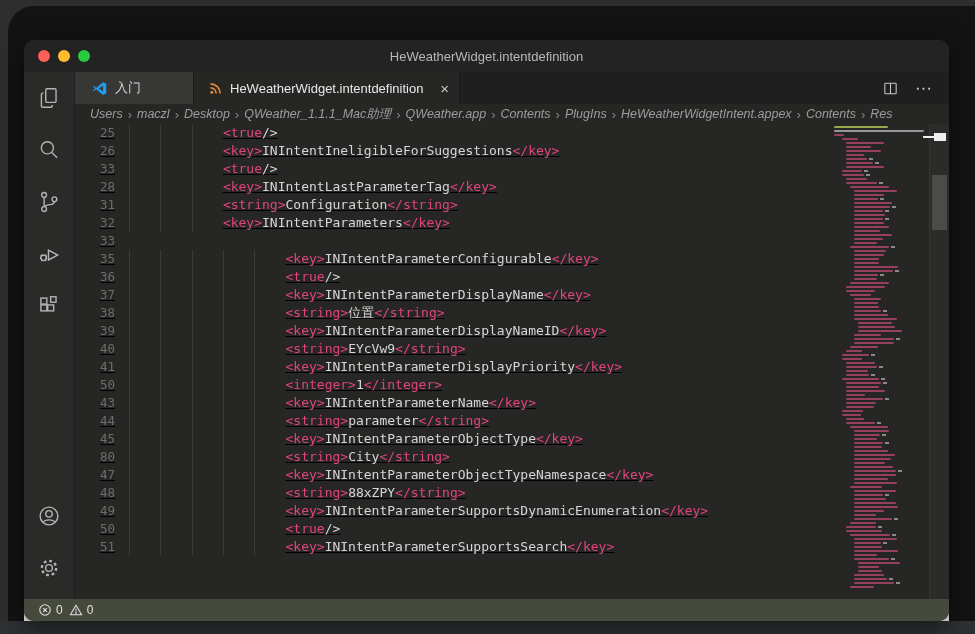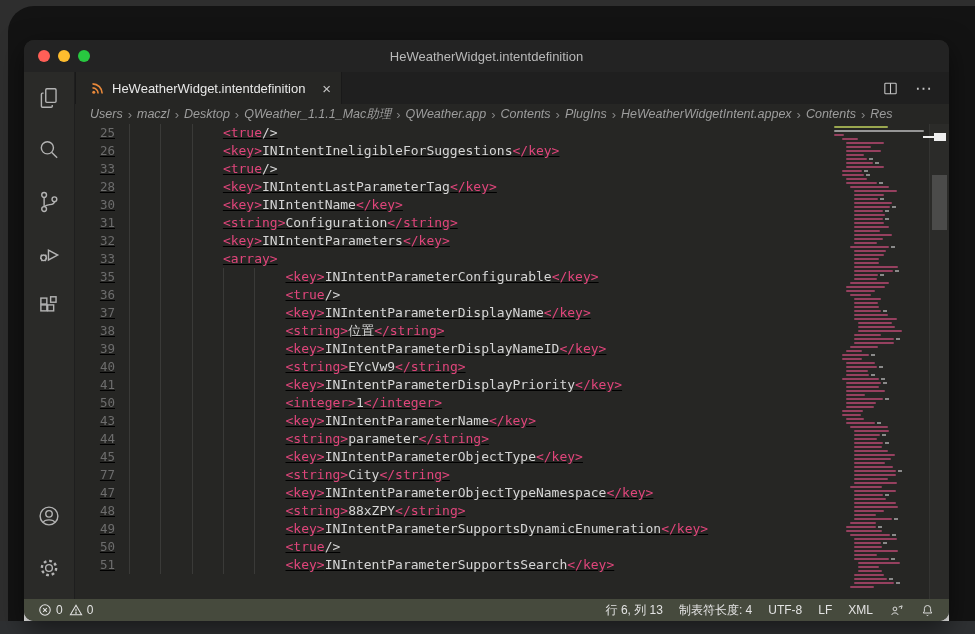--- a/index.html
+++ b/index.html
@@ -136,20 +136,28 @@
       <div class="ab-icon">
         <svg width="26" height="26" viewBox="0 0 24 24" fill="none" stroke="currentColor" stroke-width="1.3">
           <circle cx="12" cy="12" r="3.1"></circle>
           <circle cx="12" cy="12" r="6.6" stroke-width="2.2" stroke-dasharray="2.6 2.58"></circle>
         </svg>
       </div>
     </div>
 
     <div class="editorcol">
       <div class="tabbar">
+        <div class="tab inactive">
+          <span>
+            <svg width="17" height="17" viewBox="0 0 24 24">
+              <path fill="#1f9cf0" fill-rule="evenodd" d="M17 3 L21.5 5.2 V18.8 L17 21 L7.5 13 L4 15.6 L2.5 14.7 L6 12 L2.5 9.3 L4 8.4 L7.5 11 Z M17 8 L11 12 L17 16 Z"></path>
+            </svg>
+          </span>
+          <span>入门</span>
+        </div>
         <div class="tab active">
           <span>
             <svg width="15" height="15" viewBox="0 0 24 24">
               <circle cx="6" cy="18" r="2.4" fill="#e8883a"></circle>
               <path d="M4 11 a9 9 0 0 1 9 9" stroke="#e8883a" stroke-width="2.6" fill="none"></path>
               <path d="M4 4.5 a15.5 15.5 0 0 1 15.5 15.5" stroke="#e8883a" stroke-width="2.6" fill="none"></path>
             </svg>
           </span>
           <span>HeWeatherWidget.intentdefinition</span>
           <span class="close">×</span>
@@ -199,34 +207,29 @@
             </div>
             <div class="cl">
               <span class="ln">33</span>
               <span class="codetext" style="padding-left: 93.9px;"><span class="guide" style="left: 0px;"></span><span class="guide" style="left: 31.3px;"></span><span class="guide" style="left: 62.6px;"></span><span class="tok-t">&lt;true</span><span class="tok-w">/&gt;</span></span>
             </div>
             <div class="cl">
               <span class="ln">28</span>
               <span class="codetext" style="padding-left: 93.9px;"><span class="guide" style="left: 0px;"></span><span class="guide" style="left: 31.3px;"></span><span class="guide" style="left: 62.6px;"></span><span class="tok-t">&lt;key&gt;</span><span class="tok-w">INIntentLastParameterTag</span><span class="tok-t">&lt;/key&gt;</span></span>
             </div>
             <div class="cl">
-              <span class="ln">30</span>
-              <span class="codetext" style="padding-left: 93.9px;"><span class="guide" style="left: 0px;"></span><span class="guide" style="left: 31.3px;"></span><span class="guide" style="left: 62.6px;"></span><span class="tok-t">&lt;key&gt;</span><span class="tok-w">INIntentName</span><span class="tok-t">&lt;/key&gt;</span></span>
-            </div>
-            <div class="cl">
               <span class="ln">31</span>
               <span class="codetext" style="padding-left: 93.9px;"><span class="guide" style="left: 0px;"></span><span class="guide" style="left: 31.3px;"></span><span class="guide" style="left: 62.6px;"></span><span class="tok-t">&lt;string&gt;</span><span class="tok-w">Configuration</span><span class="tok-t">&lt;/string&gt;</span></span>
             </div>
             <div class="cl">
               <span class="ln">32</span>
               <span class="codetext" style="padding-left: 93.9px;"><span class="guide" style="left: 0px;"></span><span class="guide" style="left: 31.3px;"></span><span class="guide" style="left: 62.6px;"></span><span class="tok-t">&lt;key&gt;</span><span class="tok-w">INIntentParameters</span><span class="tok-t">&lt;/key&gt;</span></span>
             </div>
             <div class="cl">
               <span class="ln">33</span>
-              <span class="codetext" style="padding-left: 93.9px;"><span class="guide" style="left: 0px;"></span><span class="guide" style="left: 31.3px;"></span><span class="guide" style="left: 62.6px;"></span><span class="tok-t">&lt;array&gt;</span></span>
             </div>
             <div class="cl">
               <span class="ln">35</span>
               <span class="codetext" style="padding-left: 156.5px;"><span class="guide" style="left: 0px;"></span><span class="guide" style="left: 31.3px;"></span><span class="guide" style="left: 62.6px;"></span><span class="guide" style="left: 93.9px;"></span><span class="guide" style="left: 125.2px;"></span><span class="tok-t">&lt;key&gt;</span><span class="tok-w">INIntentParameterConfigurable</span><span class="tok-t">&lt;/key&gt;</span></span>
             </div>
             <div class="cl">
               <span class="ln">36</span>
               <span class="codetext" style="padding-left: 156.5px;"><span class="guide" style="left: 0px;"></span><span class="guide" style="left: 31.3px;"></span><span class="guide" style="left: 62.6px;"></span><span class="guide" style="left: 93.9px;"></span><span class="guide" style="left: 125.2px;"></span><span class="tok-t">&lt;true</span><span class="tok-w">/&gt;</span></span>
             </div>
             <div class="cl">
@@ -259,21 +262,21 @@
             </div>
             <div class="cl">
               <span class="ln">44</span>
               <span class="codetext" style="padding-left: 156.5px;"><span class="guide" style="left: 0px;"></span><span class="guide" style="left: 31.3px;"></span><span class="guide" style="left: 62.6px;"></span><span class="guide" style="left: 93.9px;"></span><span class="guide" style="left: 125.2px;"></span><span class="tok-t">&lt;string&gt;</span><span class="tok-w">parameter</span><span class="tok-t">&lt;/string&gt;</span></span>
             </div>
             <div class="cl">
               <span class="ln">45</span>
               <span class="codetext" style="padding-left: 156.5px;"><span class="guide" style="left: 0px;"></span><span class="guide" style="left: 31.3px;"></span><span class="guide" style="left: 62.6px;"></span><span class="guide" style="left: 93.9px;"></span><span class="guide" style="left: 125.2px;"></span><span class="tok-t">&lt;key&gt;</span><span class="tok-w">INIntentParameterObjectType</span><span class="tok-t">&lt;/key&gt;</span></span>
             </div>
             <div class="cl">
-              <span class="ln">77</span>
+              <span class="ln">80</span>
               <span class="codetext" style="padding-left: 156.5px;"><span class="guide" style="left: 0px;"></span><span class="guide" style="left: 31.3px;"></span><span class="guide" style="left: 62.6px;"></span><span class="guide" style="left: 93.9px;"></span><span class="guide" style="left: 125.2px;"></span><span class="tok-t">&lt;string&gt;</span><span class="tok-w">City</span><span class="tok-t">&lt;/string&gt;</span></span>
             </div>
             <div class="cl">
               <span class="ln">47</span>
               <span class="codetext" style="padding-left: 156.5px;"><span class="guide" style="left: 0px;"></span><span class="guide" style="left: 31.3px;"></span><span class="guide" style="left: 62.6px;"></span><span class="guide" style="left: 93.9px;"></span><span class="guide" style="left: 125.2px;"></span><span class="tok-t">&lt;key&gt;</span><span class="tok-w">INIntentParameterObjectTypeNamespace</span><span class="tok-t">&lt;/key&gt;</span></span>
             </div>
             <div class="cl">
               <span class="ln">48</span>
               <span class="codetext" style="padding-left: 156.5px;"><span class="guide" style="left: 0px;"></span><span class="guide" style="left: 31.3px;"></span><span class="guide" style="left: 62.6px;"></span><span class="guide" style="left: 93.9px;"></span><span class="guide" style="left: 125.2px;"></span><span class="tok-t">&lt;string&gt;</span><span class="tok-w">88xZPY</span><span class="tok-t">&lt;/string&gt;</span></span>
             </div>
@@ -491,34 +494,14 @@
     </span>
     <span class="sb-item">
       <svg width="14" height="14" viewBox="0 0 16 16" fill="none" stroke="#e3e3e3" stroke-width="1.2">
         <path d="M8 2.6 L14.4 13.4 H1.6 Z"></path>
           <line x1="8" y1="6.6" x2="8" y2="9.6"></line>
           <circle cx="8" cy="11.4" r="0.4"></circle>
       </svg>
       <span>0</span>
     </span>
 
-    <span class="sb-right">
-      <span class="sb-item">行 6, 列 13</span>
-      <span class="sb-item">制表符长度: 4</span>
-      <span class="sb-item">UTF-8</span>
-      <span class="sb-item">LF</span>
-      <span class="sb-item">XML</span>
-      <span class="sb-item">
-        <svg width="15" height="15" viewBox="0 0 24 24" fill="none" stroke="#e3e3e3" stroke-width="1.5">
-          <circle cx="9.5" cy="9.5" r="3"></circle>
-            <path d="M4.5 19 C5 14.8 14 14.8 14.5 19"></path>
-            <path d="M15.5 6.5 L21 4.5 L19.5 9.5"></path>
-        </svg>
-      </span>
-      <span class="sb-item">
-        <svg width="15" height="15" viewBox="0 0 24 24" fill="none" stroke="#e3e3e3" stroke-width="1.5">
-          <path d="M12 4 a5 5 0 0 1 5 5 v4 l1.8 3 H5.2 L7 13 V9 a5 5 0 0 1 5-5 Z"></path>
-          <path d="M10.5 19 a1.6 1.6 0 0 0 3 0"></path>
-        </svg>
-      </span>
-    </span>
   </div>
 </div>
 
 </body></html>

